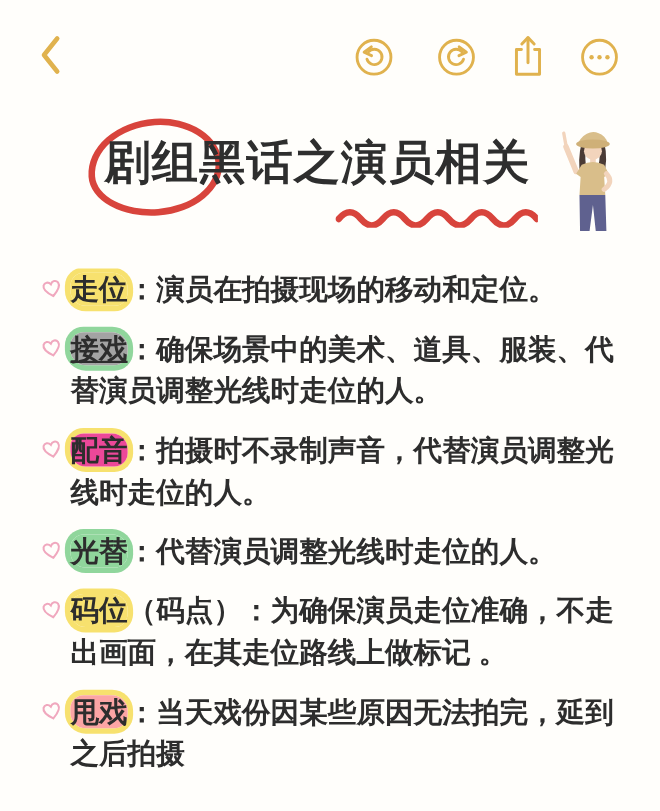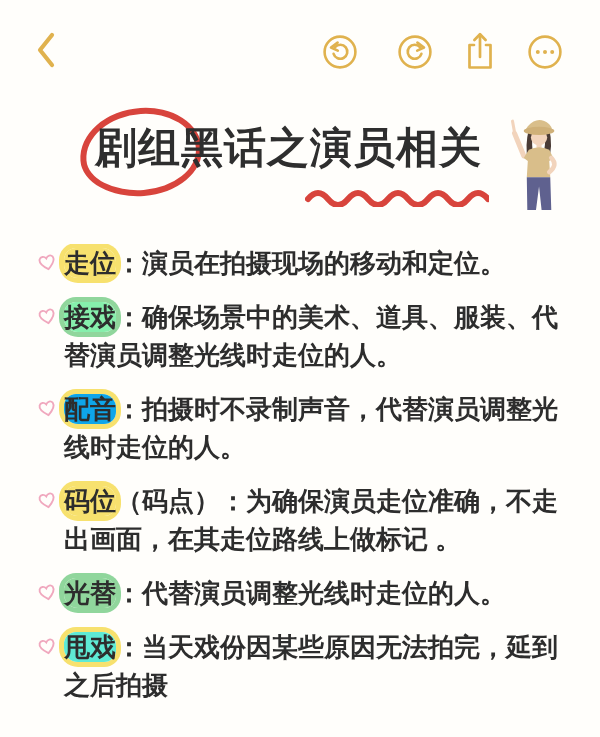--- a/index.html
+++ b/index.html
@@ -158,51 +158,51 @@
         <path transform="rotate(-12 10 10)" d="M10 16.6 C4.6 12.4 2.6 9.2 3.9 6.4 C5.2 4 8.4 4.1 10 6.7 C11.6 4.1 14.8 4 16.1 6.4 C17.4 9.2 15.4 12.4 10 16.6 Z"></path>
       </svg>
     </span><span class="hl" style="background: rgb(247, 225, 110); box-shadow: rgb(247, 225, 110) 0px 0px 0px 5px;">走位</span><span class="after">：演员在拍摄现场的移动和定位。</span>
   </div>
 
   <div class="item">
     <span class="heart">
       <svg width="22" height="22" viewBox="0 0 20 20" fill="none" stroke="currentColor" stroke-width="1.7">
         <path transform="rotate(-12 10 10)" d="M10 16.6 C4.6 12.4 2.6 9.2 3.9 6.4 C5.2 4 8.4 4.1 10 6.7 C11.6 4.1 14.8 4 16.1 6.4 C17.4 9.2 15.4 12.4 10 16.6 Z"></path>
       </svg>
-    </span><span class="hl" style="background: #86efac; box-shadow: rgb(144, 214, 156) 0px 0px 0px 5px;">接戏</span><span class="after">：确保场景中的美术、道具、服装、代替演员调整光线时走位的人。</span>
-  </div>
-
-  <div class="item">
-    <span class="heart">
-      <svg width="22" height="22" viewBox="0 0 20 20" fill="none" stroke="currentColor" stroke-width="1.7">
-        <path transform="rotate(-12 10 10)" d="M10 16.6 C4.6 12.4 2.6 9.2 3.9 6.4 C5.2 4 8.4 4.1 10 6.7 C11.6 4.1 14.8 4 16.1 6.4 C17.4 9.2 15.4 12.4 10 16.6 Z"></path>
-      </svg>
-    </span><span class="hl" style="background: #0ea5e9; box-shadow: rgb(247, 225, 110) 0px 0px 0px 5px;">配音</span><span class="after">：拍摄时不录制声音，代替演员调整光线时走位的人。</span>
+    </span><span class="hl" style="background: #a3a3a3; box-shadow: rgb(144, 214, 156) 0px 0px 0px 5px; text-decoration: underline;">接戏</span><span class="after">：确保场景中的美术、道具、服装、代替演员调整光线时走位的人。</span>
+  </div>
+
+  <div class="item">
+    <span class="heart">
+      <svg width="22" height="22" viewBox="0 0 20 20" fill="none" stroke="currentColor" stroke-width="1.7">
+        <path transform="rotate(-12 10 10)" d="M10 16.6 C4.6 12.4 2.6 9.2 3.9 6.4 C5.2 4 8.4 4.1 10 6.7 C11.6 4.1 14.8 4 16.1 6.4 C17.4 9.2 15.4 12.4 10 16.6 Z"></path>
+      </svg>
+    </span><span class="hl" style="background: #ec4899; box-shadow: rgb(247, 225, 110) 0px 0px 0px 5px;">配音</span><span class="after">：拍摄时不录制声音，代替演员调整光线时走位的人。</span>
+  </div>
+
+  <div class="item">
+    <span class="heart">
+      <svg width="22" height="22" viewBox="0 0 20 20" fill="none" stroke="currentColor" stroke-width="1.7">
+        <path transform="rotate(-12 10 10)" d="M10 16.6 C4.6 12.4 2.6 9.2 3.9 6.4 C5.2 4 8.4 4.1 10 6.7 C11.6 4.1 14.8 4 16.1 6.4 C17.4 9.2 15.4 12.4 10 16.6 Z"></path>
+      </svg>
+    </span><span class="hl" style="background: rgb(144, 214, 156); box-shadow: rgb(144, 214, 156) 0px 0px 0px 5px;">光替</span><span class="after">：代替演员调整光线时走位的人。</span>
   </div>
 
   <div class="item">
     <span class="heart">
       <svg width="22" height="22" viewBox="0 0 20 20" fill="none" stroke="currentColor" stroke-width="1.7">
         <path transform="rotate(-12 10 10)" d="M10 16.6 C4.6 12.4 2.6 9.2 3.9 6.4 C5.2 4 8.4 4.1 10 6.7 C11.6 4.1 14.8 4 16.1 6.4 C17.4 9.2 15.4 12.4 10 16.6 Z"></path>
       </svg>
     </span><span class="hl" style="background: rgb(247, 225, 110); box-shadow: rgb(247, 225, 110) 0px 0px 0px 5px;">码位</span><span class="after">（码点）：为确保演员走位准确，不走出画面，在其走位路线上做标记 。</span>
   </div>
 
-  <div class="item">
-    <span class="heart">
-      <svg width="22" height="22" viewBox="0 0 20 20" fill="none" stroke="currentColor" stroke-width="1.7">
-        <path transform="rotate(-12 10 10)" d="M10 16.6 C4.6 12.4 2.6 9.2 3.9 6.4 C5.2 4 8.4 4.1 10 6.7 C11.6 4.1 14.8 4 16.1 6.4 C17.4 9.2 15.4 12.4 10 16.6 Z"></path>
-      </svg>
-    </span><span class="hl" style="background: rgb(144, 214, 156); box-shadow: rgb(144, 214, 156) 0px 0px 0px 5px;">光替</span><span class="after">：代替演员调整光线时走位的人。</span>
-  </div>
-
-
-  <div class="item">
-    <span class="heart">
-      <svg width="22" height="22" viewBox="0 0 20 20" fill="none" stroke="currentColor" stroke-width="1.7">
-        <path transform="rotate(-12 10 10)" d="M10 16.6 C4.6 12.4 2.6 9.2 3.9 6.4 C5.2 4 8.4 4.1 10 6.7 C11.6 4.1 14.8 4 16.1 6.4 C17.4 9.2 15.4 12.4 10 16.6 Z"></path>
-      </svg>
-    </span><span class="hl" style="background: #5eead4; box-shadow: rgb(247, 225, 110) 0px 0px 0px 5px;">甩戏</span><span class="after">：当天戏份因某些原因无法拍完，延到之后拍摄</span>
+
+  <div class="item">
+    <span class="heart">
+      <svg width="22" height="22" viewBox="0 0 20 20" fill="none" stroke="currentColor" stroke-width="1.7">
+        <path transform="rotate(-12 10 10)" d="M10 16.6 C4.6 12.4 2.6 9.2 3.9 6.4 C5.2 4 8.4 4.1 10 6.7 C11.6 4.1 14.8 4 16.1 6.4 C17.4 9.2 15.4 12.4 10 16.6 Z"></path>
+      </svg>
+    </span><span class="hl" style="background: #fca5a5; box-shadow: rgb(247, 225, 110) 0px 0px 0px 5px;">甩戏</span><span class="after">：当天戏份因某些原因无法拍完，延到之后拍摄</span>
   </div>
 </main>
   </section>
 
 </div>
 
 </body></html>

